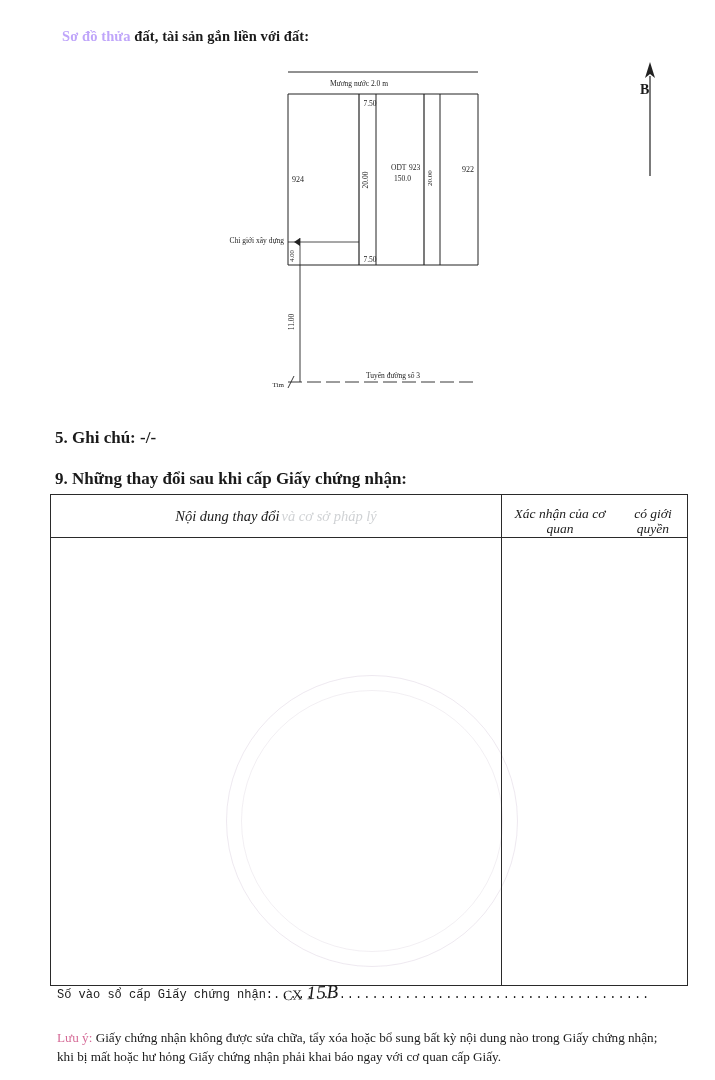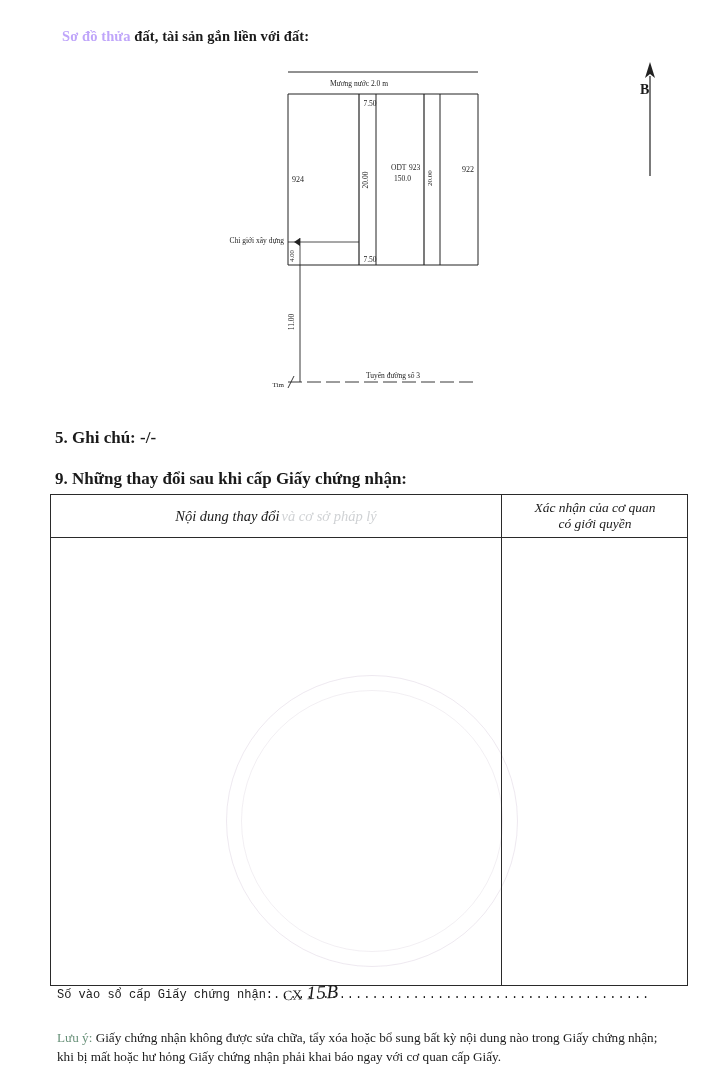--- a/index.html
+++ b/index.html
@@ -119,22 +119,22 @@
     filter: blur(.35px);
     margin-left: 2px;
   }
   .th-right {
     position: absolute;
     left: 451px;
     top: 0;
     width: 186px;
     height: 42px;
     display: flex;
-    flex-direction: column;
-    align-items: center;
+    flex-direction: row;
+    align-items: flex-end;
     justify-content: center;
     font-size: 13.5px;
     line-height: 1.15;
     text-align: center;
   }
 
   
   .seal {
     position: absolute;
     left: 175px;
@@ -184,21 +184,21 @@
 
   .note {
     position: absolute;
     left: 57px;
     top: 1028px;
     width: 610px;
     font-size: 13.2px;
     line-height: 1.45;
   }
   .note .ghost {
-    color: #14532d;
+    color: #be185d;
     opacity: .65;
     filter: blur(.3px);
   }
 
   .diag-text {
     font-family: "Liberation Serif", serif;
     fill: #222;
   }
 </style>
 </head>

